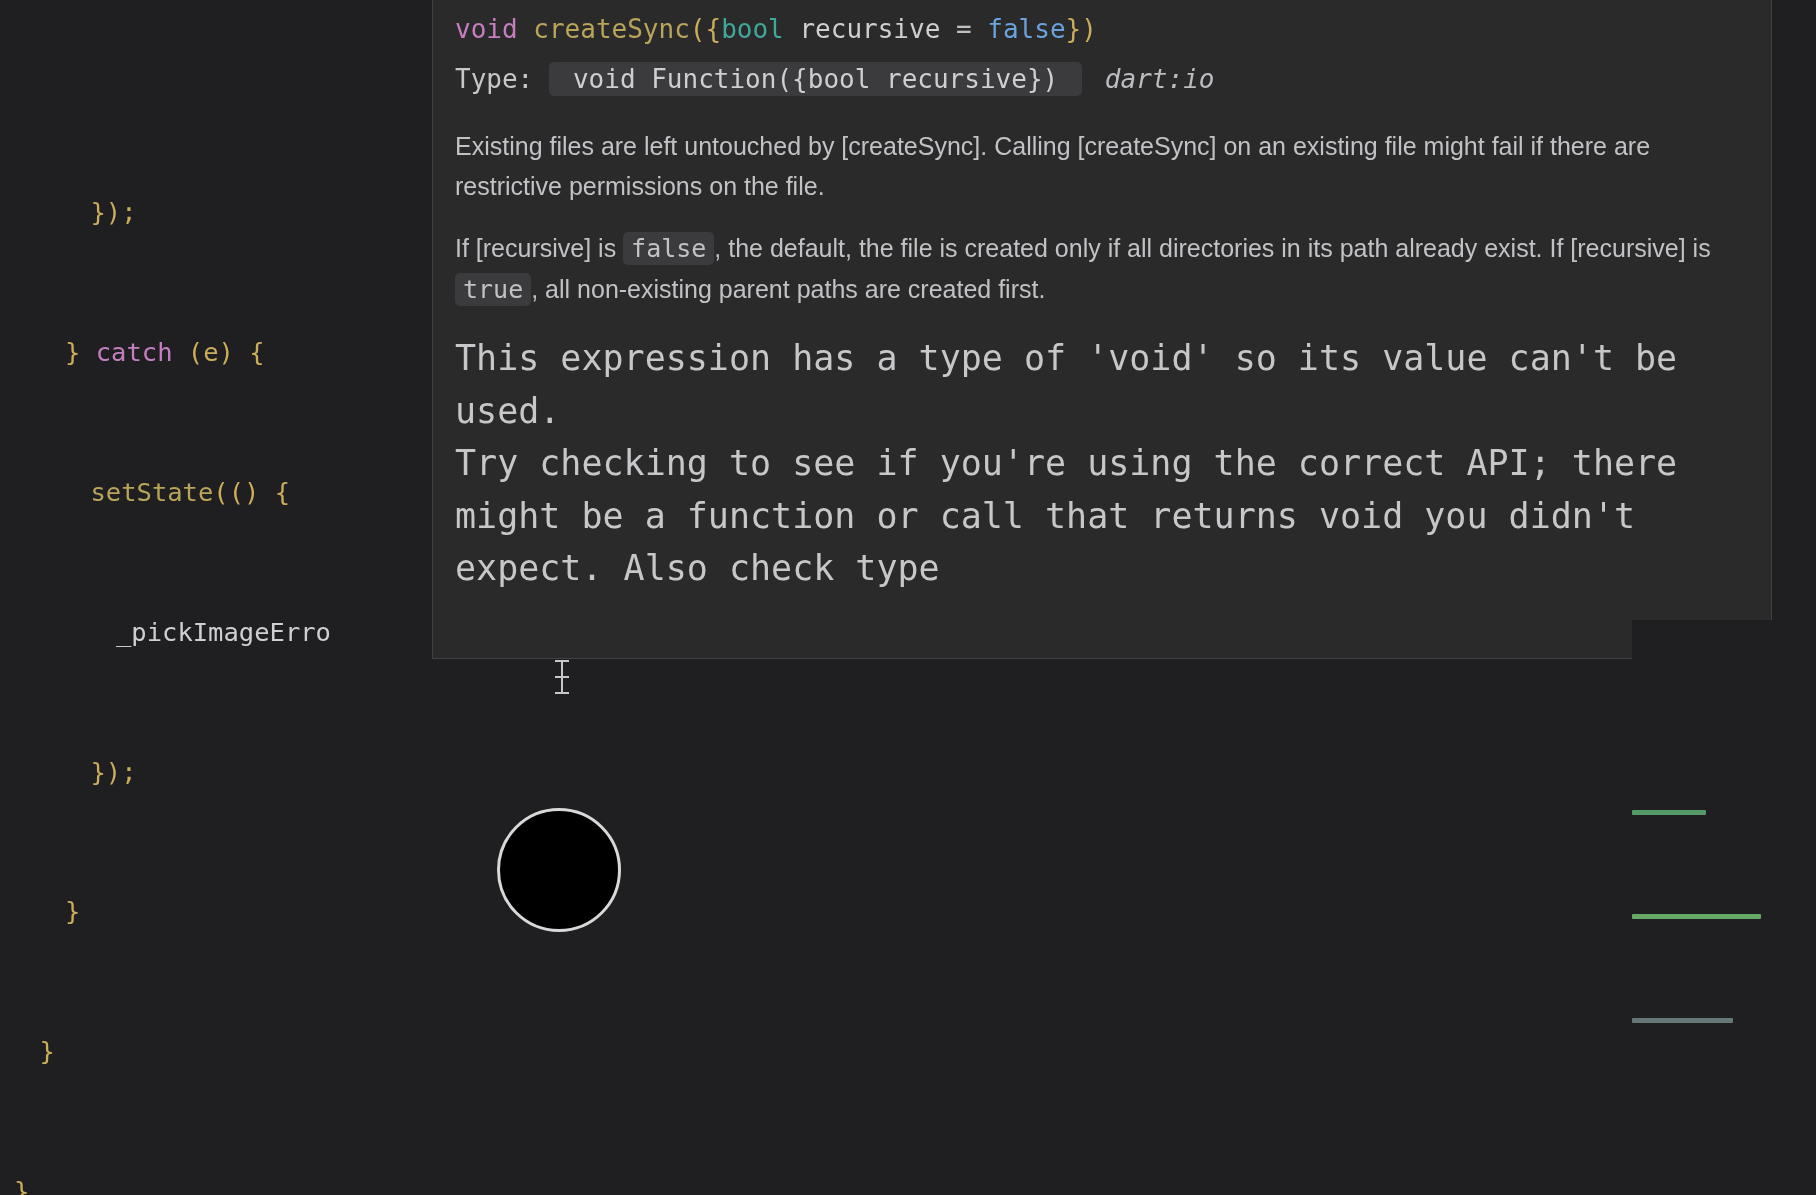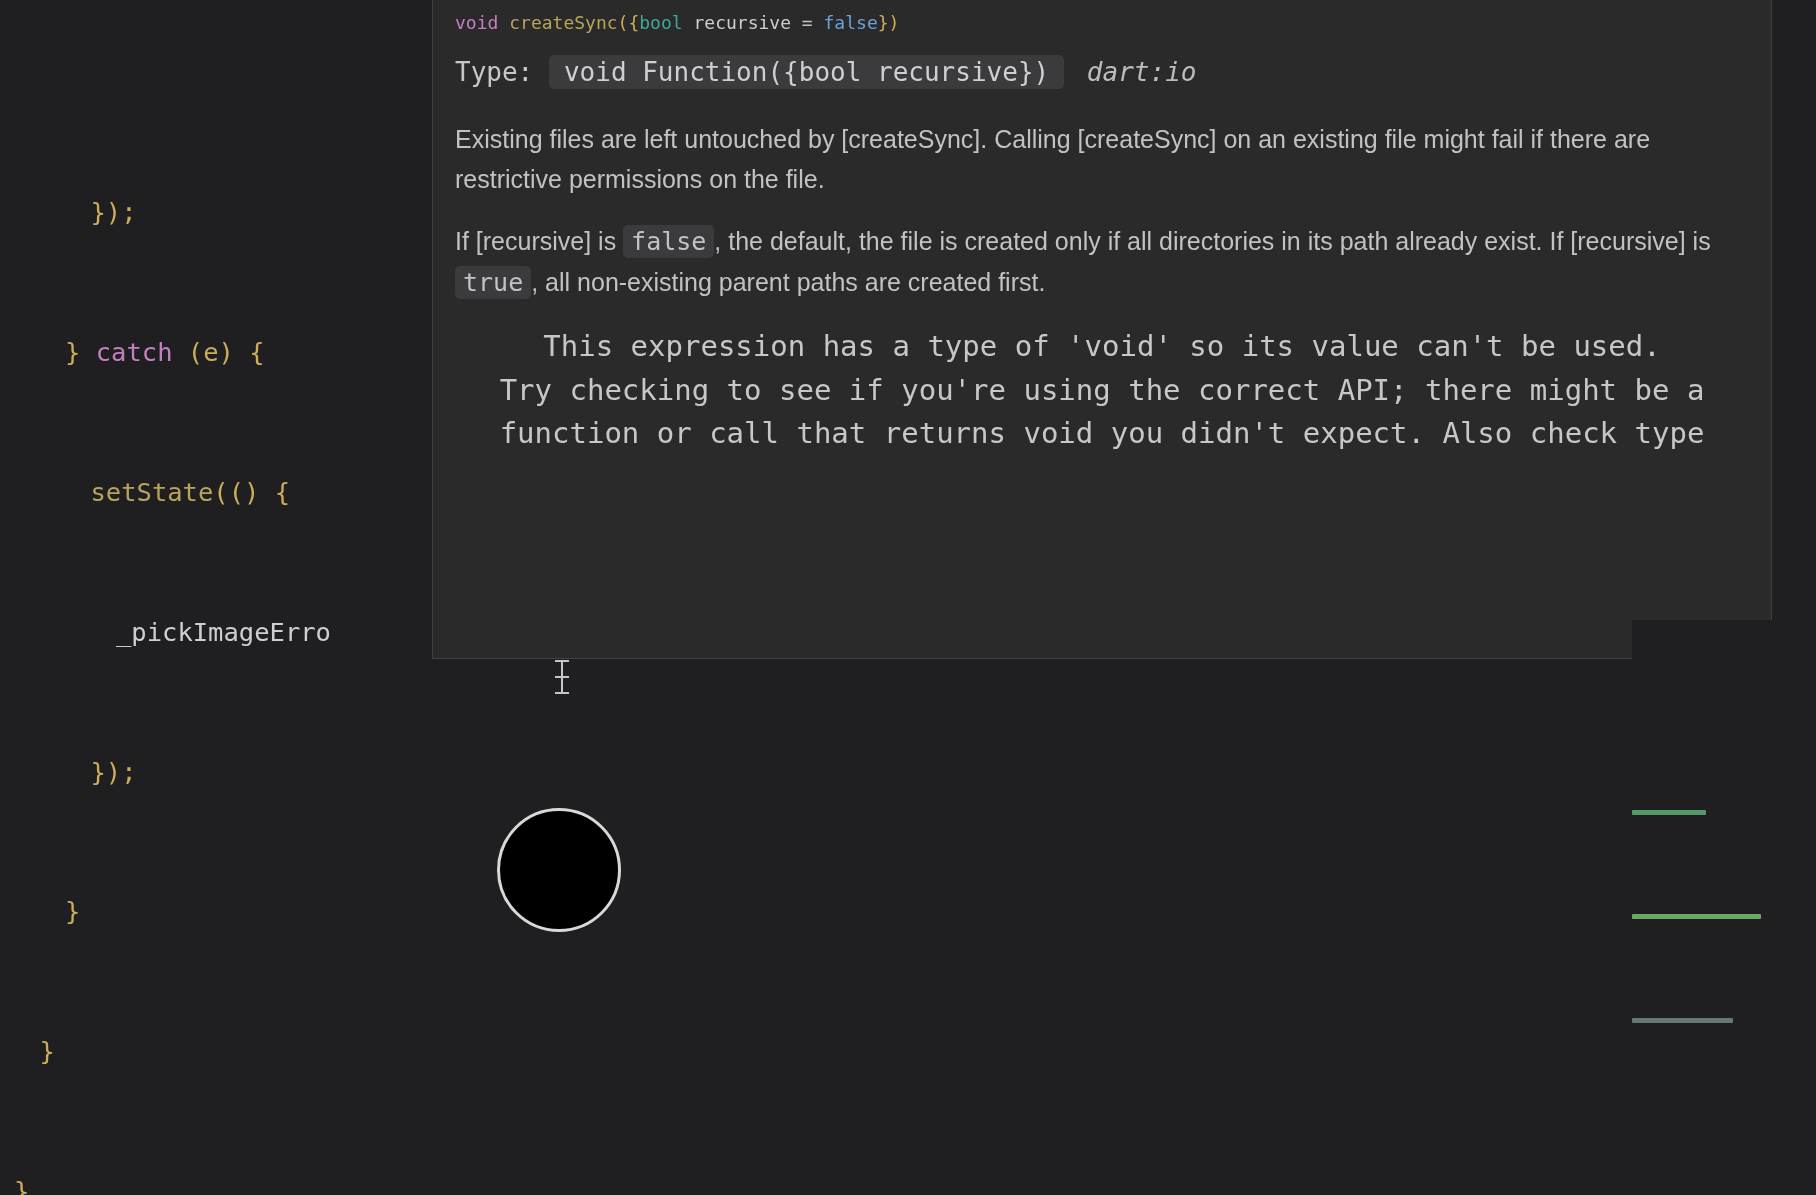--- a/index.html
+++ b/index.html
@@ -47,44 +47,43 @@
     background: #2a2a2a;
     border: 1px solid #404043;
     color: #c2c2c6;
     font-family: -apple-system, BlinkMacSystemFont, "Segoe UI", Helvetica, Arial, sans-serif;
     font-size: 25px;
     line-height: 1.6;
     white-space: normal;
     padding: 14px 22px 10px 22px;
     overflow: hidden;
   }
-  .hover .sig { font-family: "Menlo","Consolas",monospace; font-size: 18px; margin-bottom: 14px; }
+  .hover .sig { font-family: "Menlo","Consolas",monospace; font-size: 26px; margin-bottom: 8px; }
   .hover .typerow { font-family: "Menlo","Consolas",monospace; font-size: 26px; margin-bottom: 26px; color:#c7c7ca;}
   .hover .typerow .pill {
     background: #3b3b3d;
     border-radius: 5px;
-    padding: 2px 15px;
+    padding: 2px 24px;
     color:#cfcfd2;
   }
   .hover .lib { font-style: italic; color:#bcbcc0;margin-left:7px; }
   .hover p { margin-bottom: 22px; }
   .hover code.inline {
     font-family: "Menlo","Consolas",monospace;
     background: #3b3b3d;
     border-radius: 5px;
     padding: 2px 8px;
   }
   .hover .diag {
     font-family: "Menlo","Consolas",monospace;
-    font-size: 29px;
+    font-size: 35px;
     line-height: 1.5;
     white-space: pre-wrap;
     color:#c7c7ca;
     margin-top: 14px;
-    text-align: center;
   }
 
   
   .ibeam {
     position: absolute;
     left: 551px;
     top: 660px;
     width: 22px;
     height: 34px;
     pointer-events: none;

